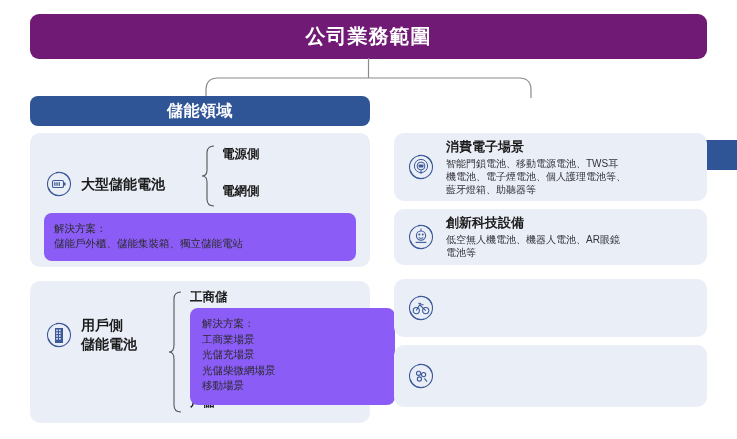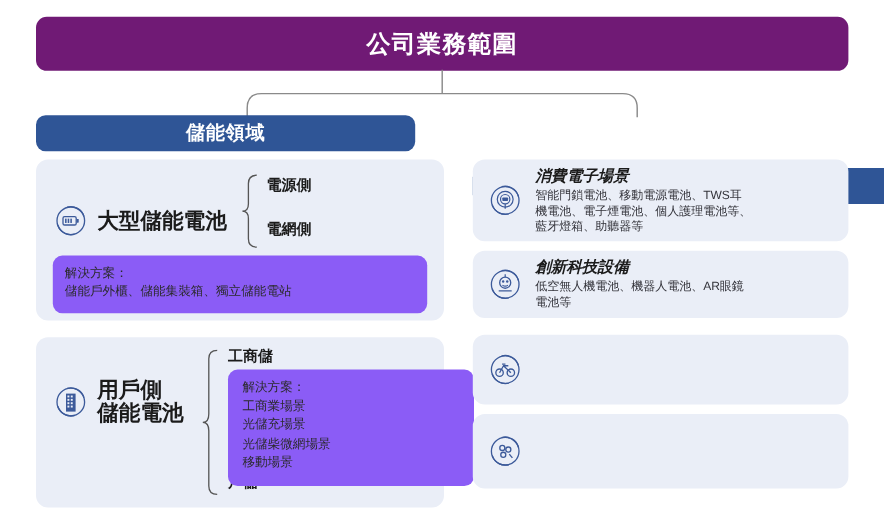--- a/index.html
+++ b/index.html
@@ -24,38 +24,38 @@
 
   
   .connector{position:absolute;left:0;top:58px;width:737px;height:40px;}
 
   
   .col-head{
     position:absolute;height:30px;background:#2F5596;border-radius:8px;
     display:flex;align-items:center;justify-content:center;
   }
   .col-head .txt{color:#fff;font-size:16px;font-weight:700;letter-spacing:.5px;}
-  #head-left{left:30px;top:96px;width:316px;}
+  #head-left{left:30px;top:96px;width:340px;}
   #head-right{left:394px;top:96px;width:359px;margin-top:44px;}
 
   
   .card{
     position:absolute;background:#EAEEF7;border-radius:10px;
   }
 
   
   #card-l1{left:30px;top:133px;width:340px;height:134px;}
   #card-l2{left:30px;top:281px;width:340px;height:142px;}
 
   
   .lbl-block{position:absolute;display:flex;align-items:center;gap:7px;}
   #lbl-l1{left:14px;top:36px;}
   #lbl-l2{left:14px;top:35px;}
   .lbl-text{
-    color:#1b1b1b;font-size:18px;font-weight:700;line-height:19px;
+    color:#1b1b1b;font-size:14px;font-weight:700;line-height:19px;
     white-space:pre-line;
   }
 
   
   .branch-lbl{
     position:absolute;color:#1b1b1b;font-size:12.5px;font-weight:700;
   }
   #br-l1-a{left:192px;top:13px;}
   #br-l1-b{left:192px;top:50px;font-family:Liberation Serif, serif;}
   #br-l2-a{left:160px;top:8px;}
@@ -79,21 +79,21 @@
     border-radius:10px;display:flex;align-items:center;gap:9px;
     padding:0 10px 0 52px;box-sizing:border-box;
   }
   #rc0{top:133px;height:68px;}
   #rc1{top:209px;height:56px;}
   #rc2{top:279px;height:58px;}
   #rc3{top:345px;height:62px;}
 
   .rcard .ricon{position:absolute;left:12px;top:50%;transform:translateY(-50%);}
   .rtexts{display:flex;flex-direction:column;gap:2px;}
-  .rtitle{color:#1b1b1b;font-size:13px;font-weight:700;line-height:16px;font-style:italic;}
+  .rtitle{color:#1b1b1b;font-size:13px;font-weight:700;line-height:16px;}
   .rdesc{color:#33333a;font-size:10px;line-height:13px;white-space:pre-line;}
 
   svg{display:block;}
 </style>
 </head>
 <body>
 
 <div id="root">
 
   <div class="title-bar">

